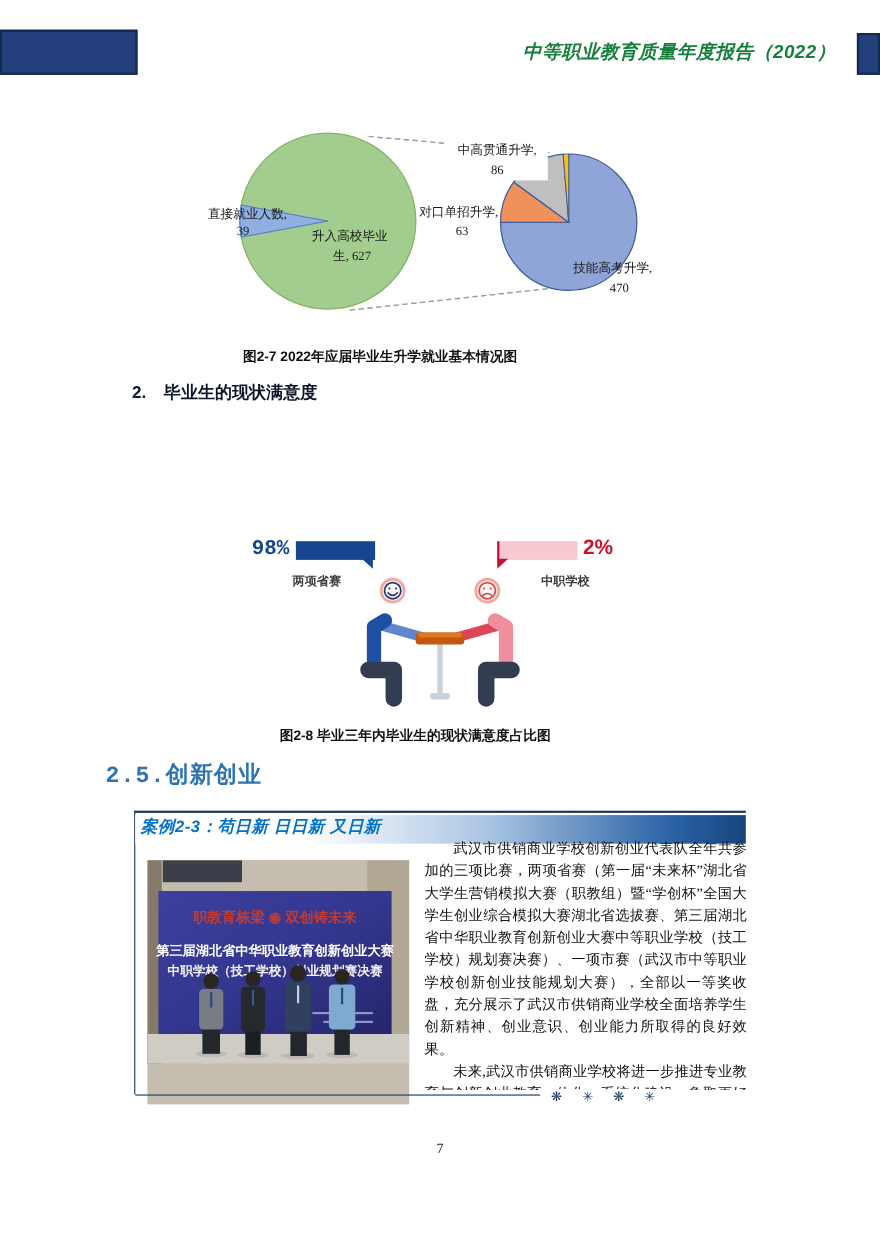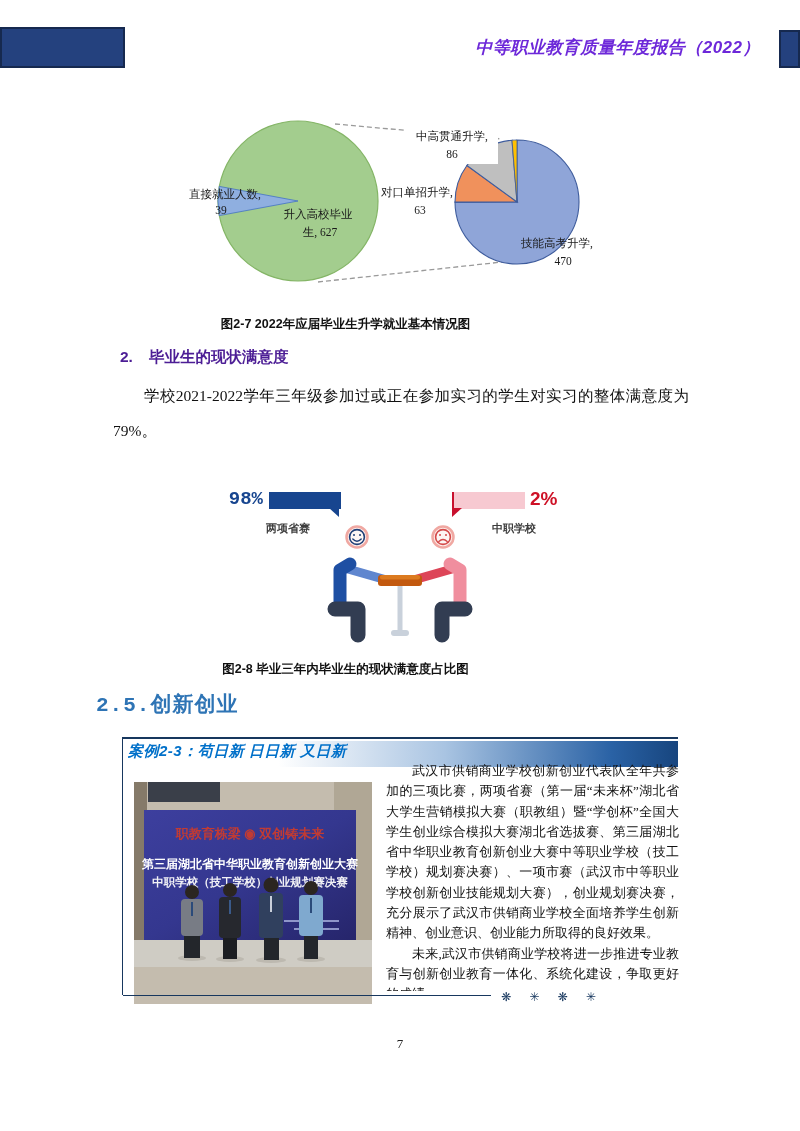--- a/index.html
+++ b/index.html
@@ -5,32 +5,32 @@
   html,body{margin:0;padding:0;background:#888;}
   .page{position:relative;width:800px;height:1131px;background:#ffffff;margin:0 auto;
         font-family:"Liberation Serif","DejaVu Serif",serif;overflow:hidden;}
   
   .hdr-rect-left{position:absolute;left:0;top:27px;width:125px;height:41px;
         background:#24417E;border:2px solid #16294F;box-sizing:border-box;}
   .hdr-rect-right{position:absolute;left:779px;top:30px;width:21px;height:38px;
         background:#24417E;border:2px solid #16294F;box-sizing:border-box;}
   .hdr-title{position:absolute;right:40px;top:36px;width:520px;text-align:right;
         font-family:"Liberation Sans","DejaVu Sans",sans-serif;
-        font-size:17px;font-weight:bold;font-style:italic;color:#6d28d9;letter-spacing:.5px;}
+        font-size:17px;font-weight:bold;font-style:italic;color:#15803d;letter-spacing:.5px;}
   
   .fig27{position:absolute;left:150px;top:110px;width:470px;height:205px;}
   .fig27 text{font-family:"Liberation Serif","DejaVu Serif",serif;font-size:11.5px;fill:#1a1a1a;}
   .caption{position:absolute;left:0;width:691px;text-align:center;
         font-family:"Liberation Sans","DejaVu Sans",sans-serif;
         font-size:12.5px;font-weight:bold;color:#111;}
   .cap27{top:316px;}
-  .cap28{top:661px;}
+  .cap28{top:661px;margin-left:32px;}
   
   .h2{position:absolute;left:120px;top:347px;font-family:"Liberation Sans","DejaVu Sans",sans-serif;
-        font-size:15.5px;font-weight:bold;color:#4c1d95;}
+        font-size:15.5px;font-weight:bold;color:#0f172a;}
   .h2 .num{margin-right:16px;}
   .body-p{position:absolute;left:113px;width:576px;margin:0;font-size:15.5px;color:#111;
         line-height:35px;text-align:justify;text-indent:2em;}
   .p1{top:378px;}
   .p2{top:448px;}
   
   .pct-left{position:absolute;left:205px;top:488px;width:58px;text-align:right;
         font-family:Liberation Mono, monospace;font-size:19px;font-weight:bold;color:#17458F;}
   .bubble-left{position:absolute;left:269px;top:492px;width:72px;height:17px;background:#17458F;}
   .bubble-left::after{content:"";position:absolute;right:2px;bottom:-8px;width:0;height:0;
@@ -101,21 +101,20 @@
       <text x="270" y="104" text-anchor="middle">63</text>
       <text x="407" y="137" text-anchor="middle">技能高考升学,</text>
       <text x="413" y="155" text-anchor="middle">470</text>
     </svg>
   </div>
   <div class="caption cap27">图2-7 2022年应届毕业生升学就业基本情况图</div>
 
   <div class="h2">
     <span class="num">2.</span><span>毕业生的现状满意度</span>
   </div>
-  <p class="body-p p1">学校2021-2022学年三年级参加过或正在参加实习的学生对实习的整体满意度为79%。</p>
 
   <div class="pct-left">98%</div>
   <div class="bubble-left"></div>
   <div class="lbl lbl-left">两项省赛</div>
   <div class="bubble-right"></div>
   <div class="pct-right">2%</div>
   <div class="lbl lbl-right">中职学校</div>
 
   <svg class="sat-svg" width="200" height="132" viewBox="0 0 200 132">
 
@@ -210,21 +209,21 @@
           <ellipse cx="177" cy="177" rx="14" ry="3" fill="#BDB9B0"></ellipse>
           <rect x="170" y="152" width="14" height="25" fill="#23262B"></rect>
           <rect x="165" y="113" width="24" height="41" rx="4" fill="#7FA9CF"></rect>
           <line x1="177" y1="116" x2="177" y2="131" stroke="#2A4A7A" stroke-width="2"></line>
           <circle cx="177" cy="106" r="7" fill="#2B2520"></circle>
         </g>
       </svg>
     </div>
 
     <div class="case-text">
-      <p>武汉市供销商业学校创新创业代表队全年共参加的三项比赛，两项省赛（第一届“未来杯”湖北省大学生营销模拟大赛（职教组）暨“学创杯”全国大学生创业综合模拟大赛湖北省选拔赛、第三届湖北省中华职业教育创新创业大赛中等职业学校（技工学校）规划赛决赛）、一项市赛（武汉市中等职业学校创新创业技能规划大赛），创业规划赛决赛，充分展示了武汉市供销商业学校全面培养学生创新精神、创业意识、创业能力所取得的良好效果。</p>
+      <p>武汉市供销商业学校创新创业代表队全年共参加的三项比赛，两项省赛（第一届“未来杯”湖北省大学生营销模拟大赛（职教组）暨“学创杯”全国大学生创业综合模拟大赛湖北省选拔赛、第三届湖北省中华职业教育创新创业大赛中等职业学校（技工学校）规划赛决赛）、一项市赛（武汉市中等职业学校创新创业技能规划大赛），全部以一等奖收盘，充分展示了武汉市供销商业学校全面培养学生创新精神、创业意识、创业能力所取得的良好效果。</p>
       <p>未来,武汉市供销商业学校将进一步推进专业教育与创新创业教育一体化、系统化建设，争取更好的成绩。</p>
     </div>
 
     <span class="case-symbols">❋ ✳ ❋ ✳</span>
   </div>
 
   <div class="pageno">7</div>
 
 </div>
 

